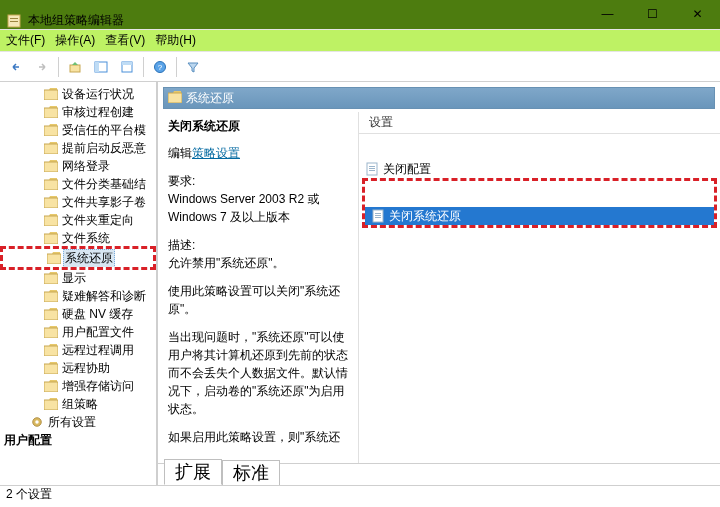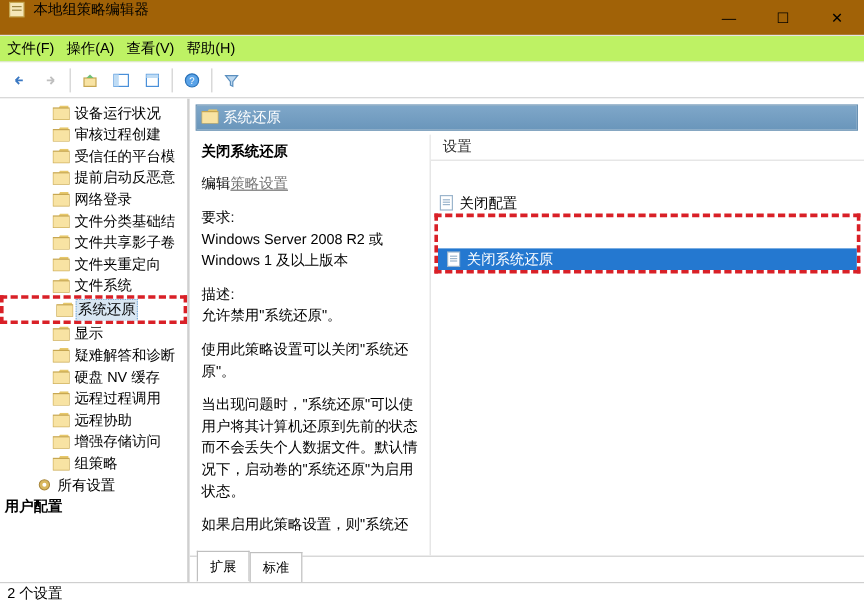--- a/index.html
+++ b/index.html
@@ -12,23 +12,23 @@
     height: 507px;
     overflow: hidden;
     display: flex;
     flex-direction: column;
     color: #000;
   }
   
   .titlebar {
     height: 30px;
     display: flex;
-    align-items: flex-start;
+    align-items: flex-end;
     padding-left: 6px;
-    background: #a16207;
+    background: #4d7c0f;
     border-bottom: 1px solid #e5e5e5;
   }
   .titlebar .app-icon {
     width: 16px; height: 16px;
     margin-right: 6px;
   }
   .titlebar .spacer { flex: 1; }
   .titlebar .winbtn {
     width: 45px; height: 30px;
     display: flex; align-items: center; justify-content: center;
@@ -145,21 +145,21 @@
   .leftdesc {
     width: 200px;
     padding: 6px 8px 6px 10px;
     border-right: 0;
     overflow: hidden;
   }
   .leftdesc .ptitle {
     font-weight: bold;
     margin-bottom: 10px;
   }
-  .leftdesc a { color: #737373; }
+  .leftdesc a { color: #0369a1; }
   .leftdesc .para { margin: 10px 0; line-height: 1.5; }
   .rightlist {
     flex: 1;
     display: flex;
     flex-direction: column;
     border-left: 1px solid #e0e0e0;
   }
   .listhead {
     height: 22px;
     display: flex; align-items: center;
@@ -203,21 +203,21 @@
     background: #fff;
   }
   .tab {
     height: 20px;
     padding: 12px 10px;
     display: flex; align-items: center;
     border: 1px solid #bfbfbf;
     border-bottom: 0;
     background: #fff;
     margin-top: 2px;
-    font-size: 11px;
+    font-size: 18px;
     cursor: default;
   }
   .tab.active {
     background: #fff;
     border-bottom: 1px solid #fff;
     position: relative;
     z-index: 1;
   }
   
   .statusbar {
@@ -400,20 +400,27 @@
               <path d="M0 2 L5 2 L6 0 L13 0 L13 2 L0 2 Z" fill="#e7c86b"></path>
               <rect x="0" y="2" width="14" height="10" fill="#f8e3a3" stroke="#c7a752"></rect>
             </svg></span>
           <span class="txt">硬盘 NV 缓存</span>
         </div>
         <div class="treeitem">
           <span class="folder-icon"><svg width="14" height="12" viewBox="0 0 14 12">
               <path d="M0 2 L5 2 L6 0 L13 0 L13 2 L0 2 Z" fill="#e7c86b"></path>
               <rect x="0" y="2" width="14" height="10" fill="#f8e3a3" stroke="#c7a752"></rect>
             </svg></span>
+          <span class="txt">用户配置文件</span>
+        </div>
+        <div class="treeitem">
+          <span class="folder-icon"><svg width="14" height="12" viewBox="0 0 14 12">
+              <path d="M0 2 L5 2 L6 0 L13 0 L13 2 L0 2 Z" fill="#e7c86b"></path>
+              <rect x="0" y="2" width="14" height="10" fill="#f8e3a3" stroke="#c7a752"></rect>
+            </svg></span>
           <span class="txt">远程过程调用</span>
         </div>
         <div class="treeitem">
           <span class="folder-icon"><svg width="14" height="12" viewBox="0 0 14 12">
               <path d="M0 2 L5 2 L6 0 L13 0 L13 2 L0 2 Z" fill="#e7c86b"></path>
               <rect x="0" y="2" width="14" height="10" fill="#f8e3a3" stroke="#c7a752"></rect>
             </svg></span>
           <span class="txt">远程协助</span>
         </div>
         <div class="treeitem">
@@ -455,21 +462,21 @@
         <span>系统还原</span>
       </div>
     </div>
 
     <div class="panelsplit">
       <div class="leftdesc">
         <div class="ptitle">关闭系统还原</div>
         <div><span>编辑</span><a href="#">策略设置</a></div>
         <div class="para">
           <span>要求:</span><br>
-          <span>Windows Server 2008 R2 或 Windows 1 及以上版本</span>
+          <span>Windows Server 2003 R2 或 Windows 7 及以上版本</span>
         </div>
         <div class="para">
           <span>描述:</span><br>
           <span>允许禁用"系统还原"。</span>
         </div>
         <div class="para">使用此策略设置可以关闭"系统还原"。</div>
         <div class="para">当出现问题时，"系统还原"可以使用户将其计算机还原到先前的状态而不会丢失个人数据文件。默认情况下，启动卷的"系统还原"为启用状态。</div>
         <div class="para">如果启用此策略设置，则"系统还</div>
       </div>
 

